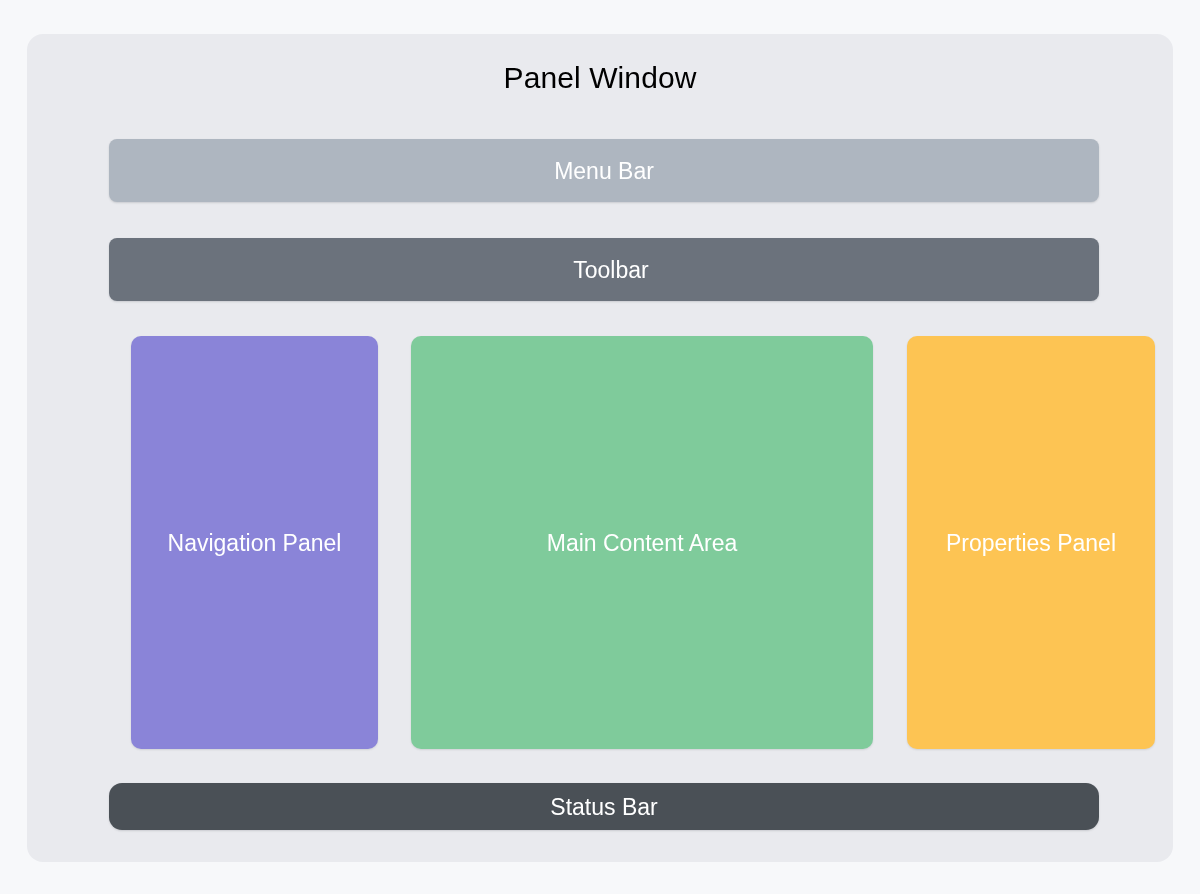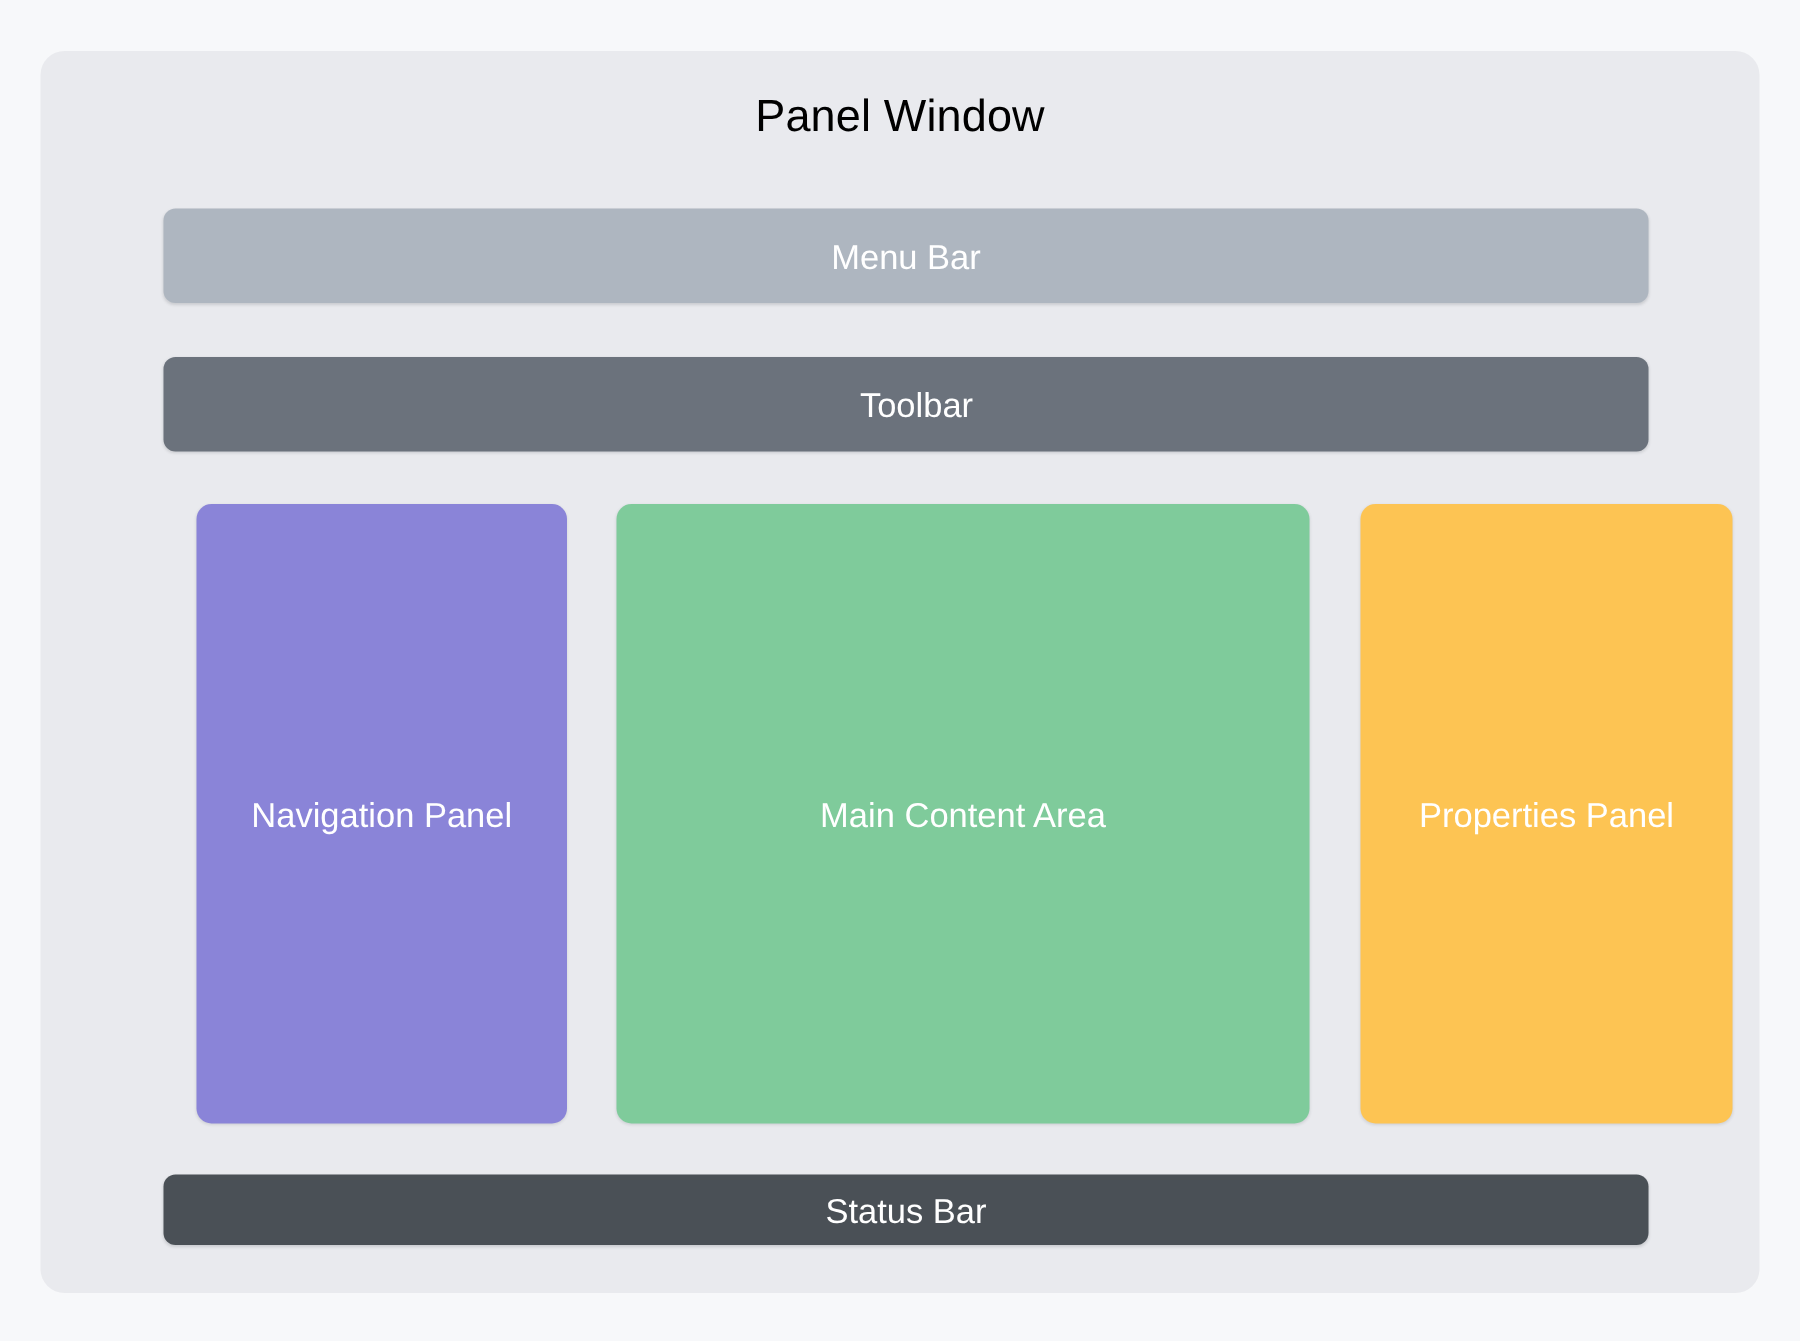--- a/index.html
+++ b/index.html
@@ -69,20 +69,21 @@
     top: 204px;             
     height: 63px;
     background: #6b727c;
     padding-left: 14px;
   }
 
   #status-bar {
     top: 749px;             
     height: 47px;
     background: #4a5056;
+    border-radius: 13px;
   }
 
   
   #panel-row {
     position: absolute;
     left: 82px;             
     top: 302px;             
     width: 1024px;          
     height: 413px;          
     margin-left: 22px;

